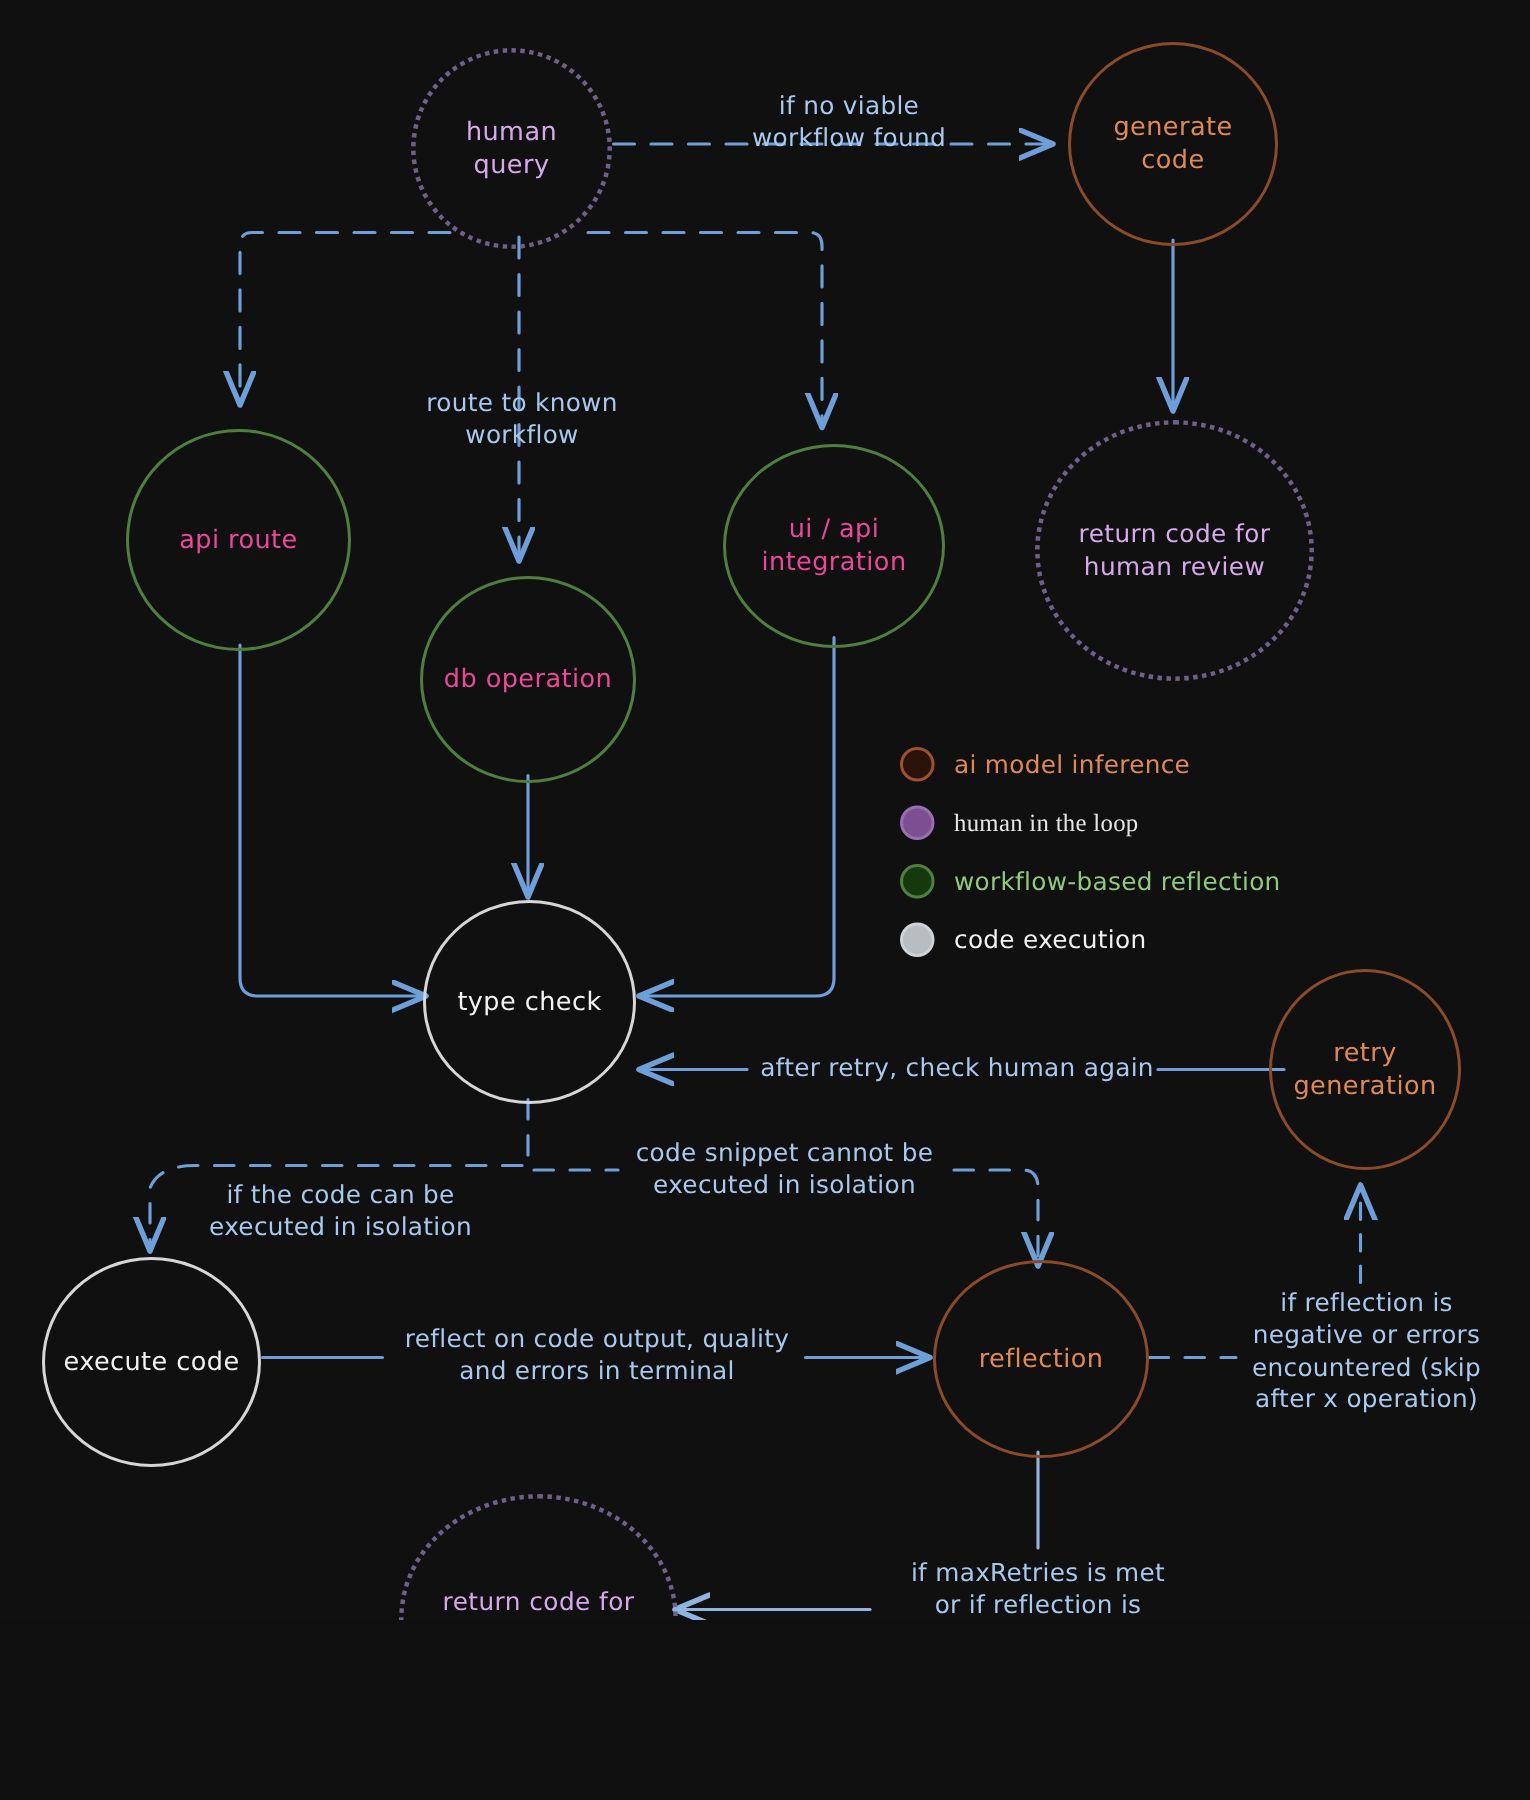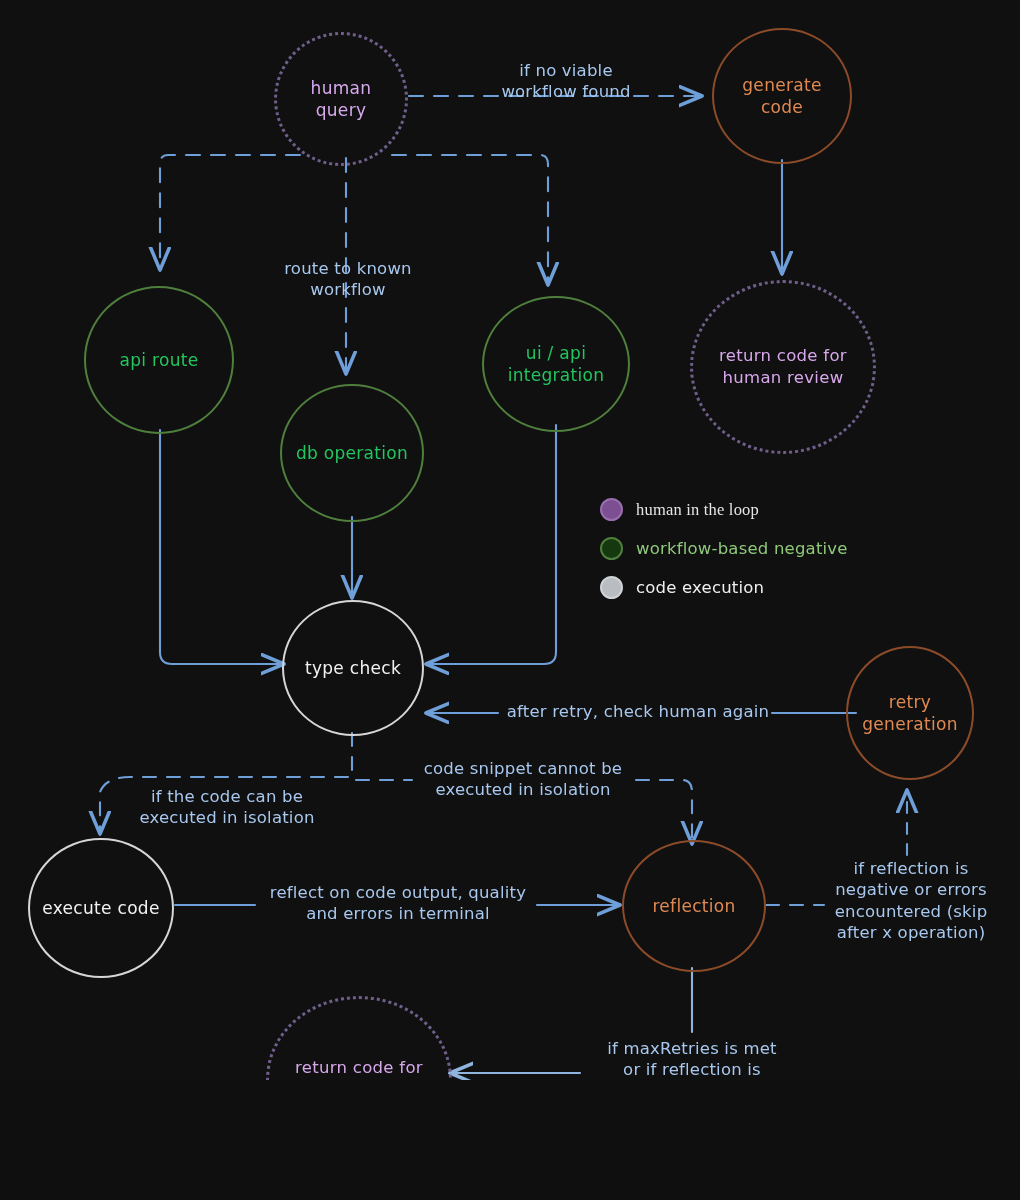--- a/index.html
+++ b/index.html
@@ -31,21 +31,21 @@
     display: flex;
     align-items: center;
     justify-content: center;
     text-align: center;
     line-height: 1.32;
     letter-spacing: .3px;
     font-size: 17px;
   }
   .node-label { display: block; padding: 0 6px; }
 
-  .n-green   { border: 2.2px solid #4f7f3c; color: #22c55e; }
+  .n-green   { border: 2.2px solid #4f7f3c; color: #ec4899; }
   .n-orange  { border: 2.6px solid #8c4b28; color: #e08a52; }
   .n-purple  { border: 3px dotted #6f5f8a; color: #d7a8ec; }
   .n-white   { border: 2.4px solid #d6d6d6; color: #f2f2f2; }
 
   
   .elabel {
     position: absolute;
     color: #a8c8ee;
     font-size: 16.5px;
     line-height: 1.3;
@@ -208,26 +208,30 @@
 negative or errors
 encountered (skip
 after x operation)</div>
 
   <div class="elabel" style="left:588px; top:1038px; width:208px;">if maxRetries is met
 or if reflection is
 positive</div>
 
   <div id="legend">
     <div class="legend-row">
+      <span class="legend-dot lg-ai"></span>
+      <span class="legend-text t-ai">ai model inference</span>
+    </div>
+    <div class="legend-row">
       <span class="legend-dot lg-human"></span>
       <span class="legend-text t-human">human in the loop</span>
     </div>
     <div class="legend-row">
       <span class="legend-dot lg-flow"></span>
-      <span class="legend-text t-flow">workflow-based negative</span>
+      <span class="legend-text t-flow">workflow-based reflection</span>
     </div>
     <div class="legend-row">
       <span class="legend-dot lg-exec"></span>
       <span class="legend-text t-exec">code execution</span>
     </div>
   </div>
 
 </div>
 
 </body></html>

